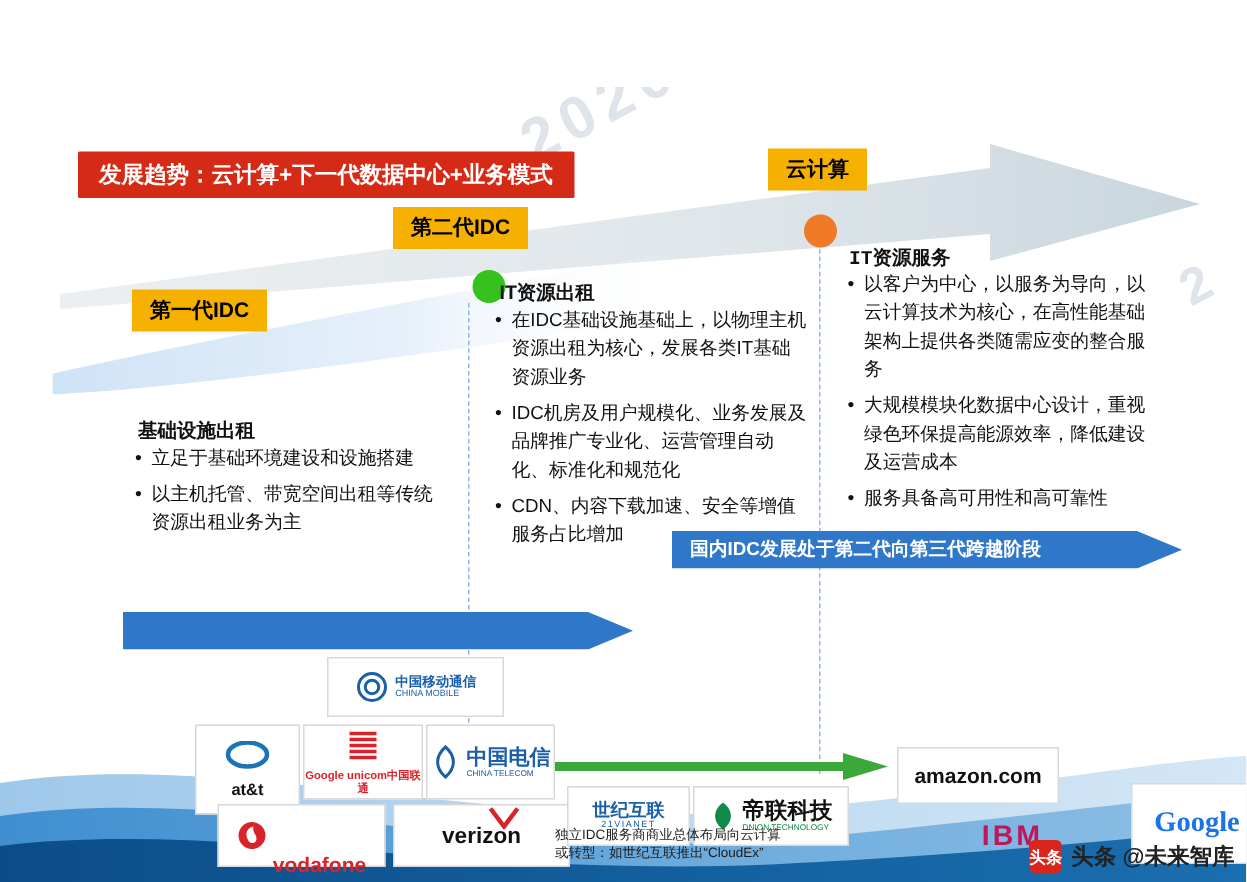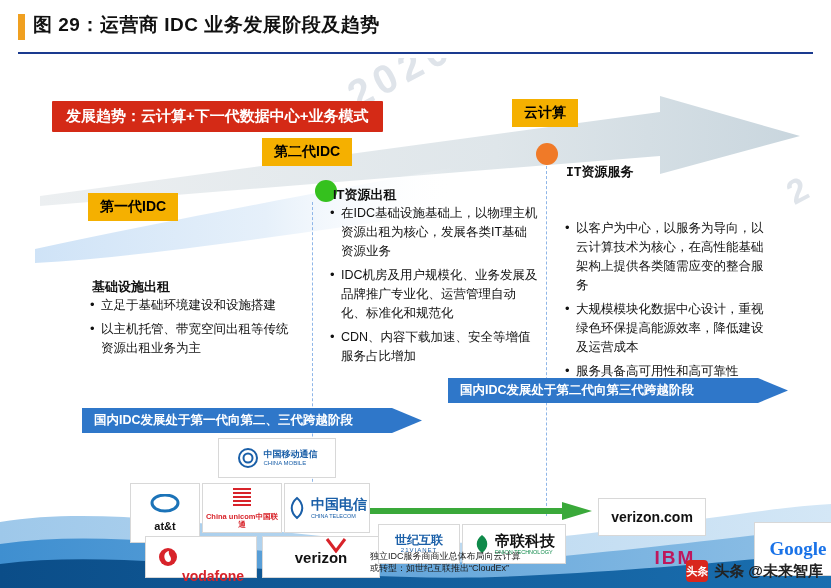--- a/index.html
+++ b/index.html
@@ -46,21 +46,21 @@
   .dot-orange{left:536px;top:85px;background:#f07a28;}
 
   .vline{position:absolute;width:0;border-left:1px dashed #8fb6e8;}
   .vl1{left:312px;top:144px;height:310px;}
   .vl2{left:546px;top:108px;height:350px;}
 
   
   .col{position:absolute;font-size:12.5px;color:#111;line-height:1.52;}
   .col1{left:90px;top:238px;width:210px;}
   .col2{left:330px;top:146px;width:208px;}
-  .col3{left:565px;top:122px;width:208px;margin-top:39px;}
+  .col3{left:565px;top:122px;width:208px;}
   .col ul{margin:0;padding:0;list-style:none;}
   .col li{position:relative;padding-left:11px;margin-bottom:5px;}
   .col li:before{content:"•";position:absolute;left:0;top:-1px;font-size:13px;}
 
   
   .ribbon{position:absolute;height:25px;}
   .ribbon .rtext{position:absolute;left:12px;top:4px;color:#fff;font-size:12.5px;font-weight:bold;white-space:nowrap;}
 
   
   .logo{position:absolute;background:#fff;border:1px solid #d8d8d8;display:flex;align-items:center;justify-content:center;box-sizing:border-box;}
@@ -70,25 +70,20 @@
 
   .credit{position:absolute;right:8px;bottom:6px;display:flex;align-items:center;gap:6px;}
   .credit-logo{width:22px;height:22px;border-radius:4px;background:#d9261c;color:#fff;font-size:11px;font-weight:bold;display:flex;align-items:center;justify-content:center;}
   .credit-txt{font-size:15px;color:#222;font-weight:bold;}
 </style>
 </head>
 <body>
 
 <div class="page">
 
-  <div class="header">
-    <div class="hdr-bar"></div>
-    <div class="hdr-title">图 29：运营商 IDC 业务发展阶段及趋势</div>
-    <div class="hdr-rule"></div>
-  </div>
 
   <div class="canvas">
 
     <div class="wm wm1">2020.04.12.</div>
     <div class="wm wm2">2</div>
 
     <svg class="bigarrow" viewBox="0 0 760 110" preserveAspectRatio="none">
       <defs>
         <linearGradient id="gArr" x1="0" y1="0" x2="1" y2="0">
           <stop offset="0%" stop-color="#eceff1"></stop>
@@ -159,32 +154,31 @@
       </ul>
     </div>
     <div class="col col3">
       <ul>
         <li>以客户为中心，以服务为导向，以云计算技术为核心，在高性能基础架构上提供各类随需应变的整合服务</li>
         <li>大规模模块化数据中心设计，重视绿色环保提高能源效率，降低建设及运营成本</li>
         <li>服务具备高可用性和高可靠性</li>
       </ul>
     </div>
 
-    <div class="ribbon" style="left:448px;top:320px;width:340px;">
+    <div class="ribbon" style="left:448px;top:296px;width:340px;">
       <svg viewBox="0 0 340 25" preserveAspectRatio="none" style="position:absolute;left:0;top:0;width:340px;height:25px;">
         <path d="M0,0 L310,0 L340,12.5 L310,25 L0,25 Z" fill="#2f77c9"></path>
       </svg>
       <div class="rtext">国内IDC发展处于第二代向第三代跨越阶段</div>
     </div>
 
     <div class="ribbon" style="left:82px;top:350px;width:340px;">
       <svg viewBox="0 0 340 25" preserveAspectRatio="none" style="position:absolute;left:0;top:0;width:340px;height:25px;">
         <path d="M0,0 L310,0 L340,12.5 L310,25 L0,25 Z" fill="#2f77c9"></path>
       </svg>
-      <div class="rtext">国内IDC发展处于第一代向第二、三代跨越阶段</div>
     </div>
 
     <svg style="position:absolute;left:352px;top:444px;width:240px;height:18px;" viewBox="0 0 240 18" preserveAspectRatio="none">
       <path d="M0,6 L210,6 L210,0 L240,9 L210,18 L210,12 L0,12 Z" fill="#3aa93a"></path>
     </svg>
 
     <div class="logo" style="left:218px;top:380px;width:118px;height:40px;">
       <div style="display:flex;align-items:center;gap:5px;">
         <svg width="22" height="22" viewBox="0 0 22 22">
           <circle cx="11" cy="11" r="9" fill="none" stroke="#1a5fa8" stroke-width="2"></circle>
@@ -204,21 +198,21 @@
         </svg>
         <div class="logo-txt" style="font-size:11px;color:#111;">at&amp;t</div>
       </div>
     </div>
 
     <div class="logo" style="left:202px;top:425px;width:80px;height:50px;">
       <div style="text-align:center;line-height:1.15;">
         <svg width="26" height="22" viewBox="0 0 26 22">
           <path d="M4,3 H22 M4,7 H22 M4,11 H22 M4,15 H22 M4,19 H22" stroke="#d8232a" stroke-width="2.2"></path>
         </svg>
-        <div class="logo-txt" style="font-size:7.5px;color:#d8232a;">China unicom中国联通</div>
+        <div class="logo-txt" style="font-size:7.5px;color:#d8232a;">Google unicom中国联通</div>
       </div>
     </div>
 
     <div class="logo" style="left:284px;top:425px;width:86px;height:50px;">
       <div style="display:flex;align-items:center;gap:4px;">
         <svg width="20" height="24" viewBox="0 0 20 24">
           <path d="M10,2 C3,8 3,16 10,22 C17,16 17,8 10,2 Z" fill="none" stroke="#1a5fa8" stroke-width="2"></path>
         </svg>
         <div style="line-height:1.1;text-align:left;">
           <div class="logo-txt" style="font-size:14px;color:#1a5fa8;">中国电信</div>
@@ -259,21 +253,21 @@
           <path d="M9,1 C2,6 2,14 9,19 C16,14 16,6 9,1 Z" fill="#0f8a4a"></path>
         </svg>
         <div style="line-height:1.1;text-align:left;">
           <div class="logo-txt" style="font-size:15px;color:#111;">帝联科技</div>
           <div style="font-size:5.5px;color:#0f8a4a;">DNION TECHNOLOGY</div>
         </div>
       </div>
     </div>
 
     <div class="logo" style="left:598px;top:440px;width:108px;height:38px;">
-      <div class="logo-txt" style="font-size:14px;color:#111;">verizon.com</div>
+      <div class="logo-txt" style="font-size:14px;color:#111;">amazon.com</div>
     </div>
 
     <div class="logo" style="left:706px;top:464px;width:88px;height:54px;margin-left:48px;">
       <div class="logo-txt" style="font-size:19px;color:#1a73e8;font-family:'Liberation Serif',serif;">Google</div>
     </div>
 
     <div class="logo" style="left:640px;top:484px;width:70px;height:32px;border:none;background:transparent;">
       <div class="logo-txt" style="font-size:19px;color:#be185d;letter-spacing:2px;">IBM</div>
     </div>
 

